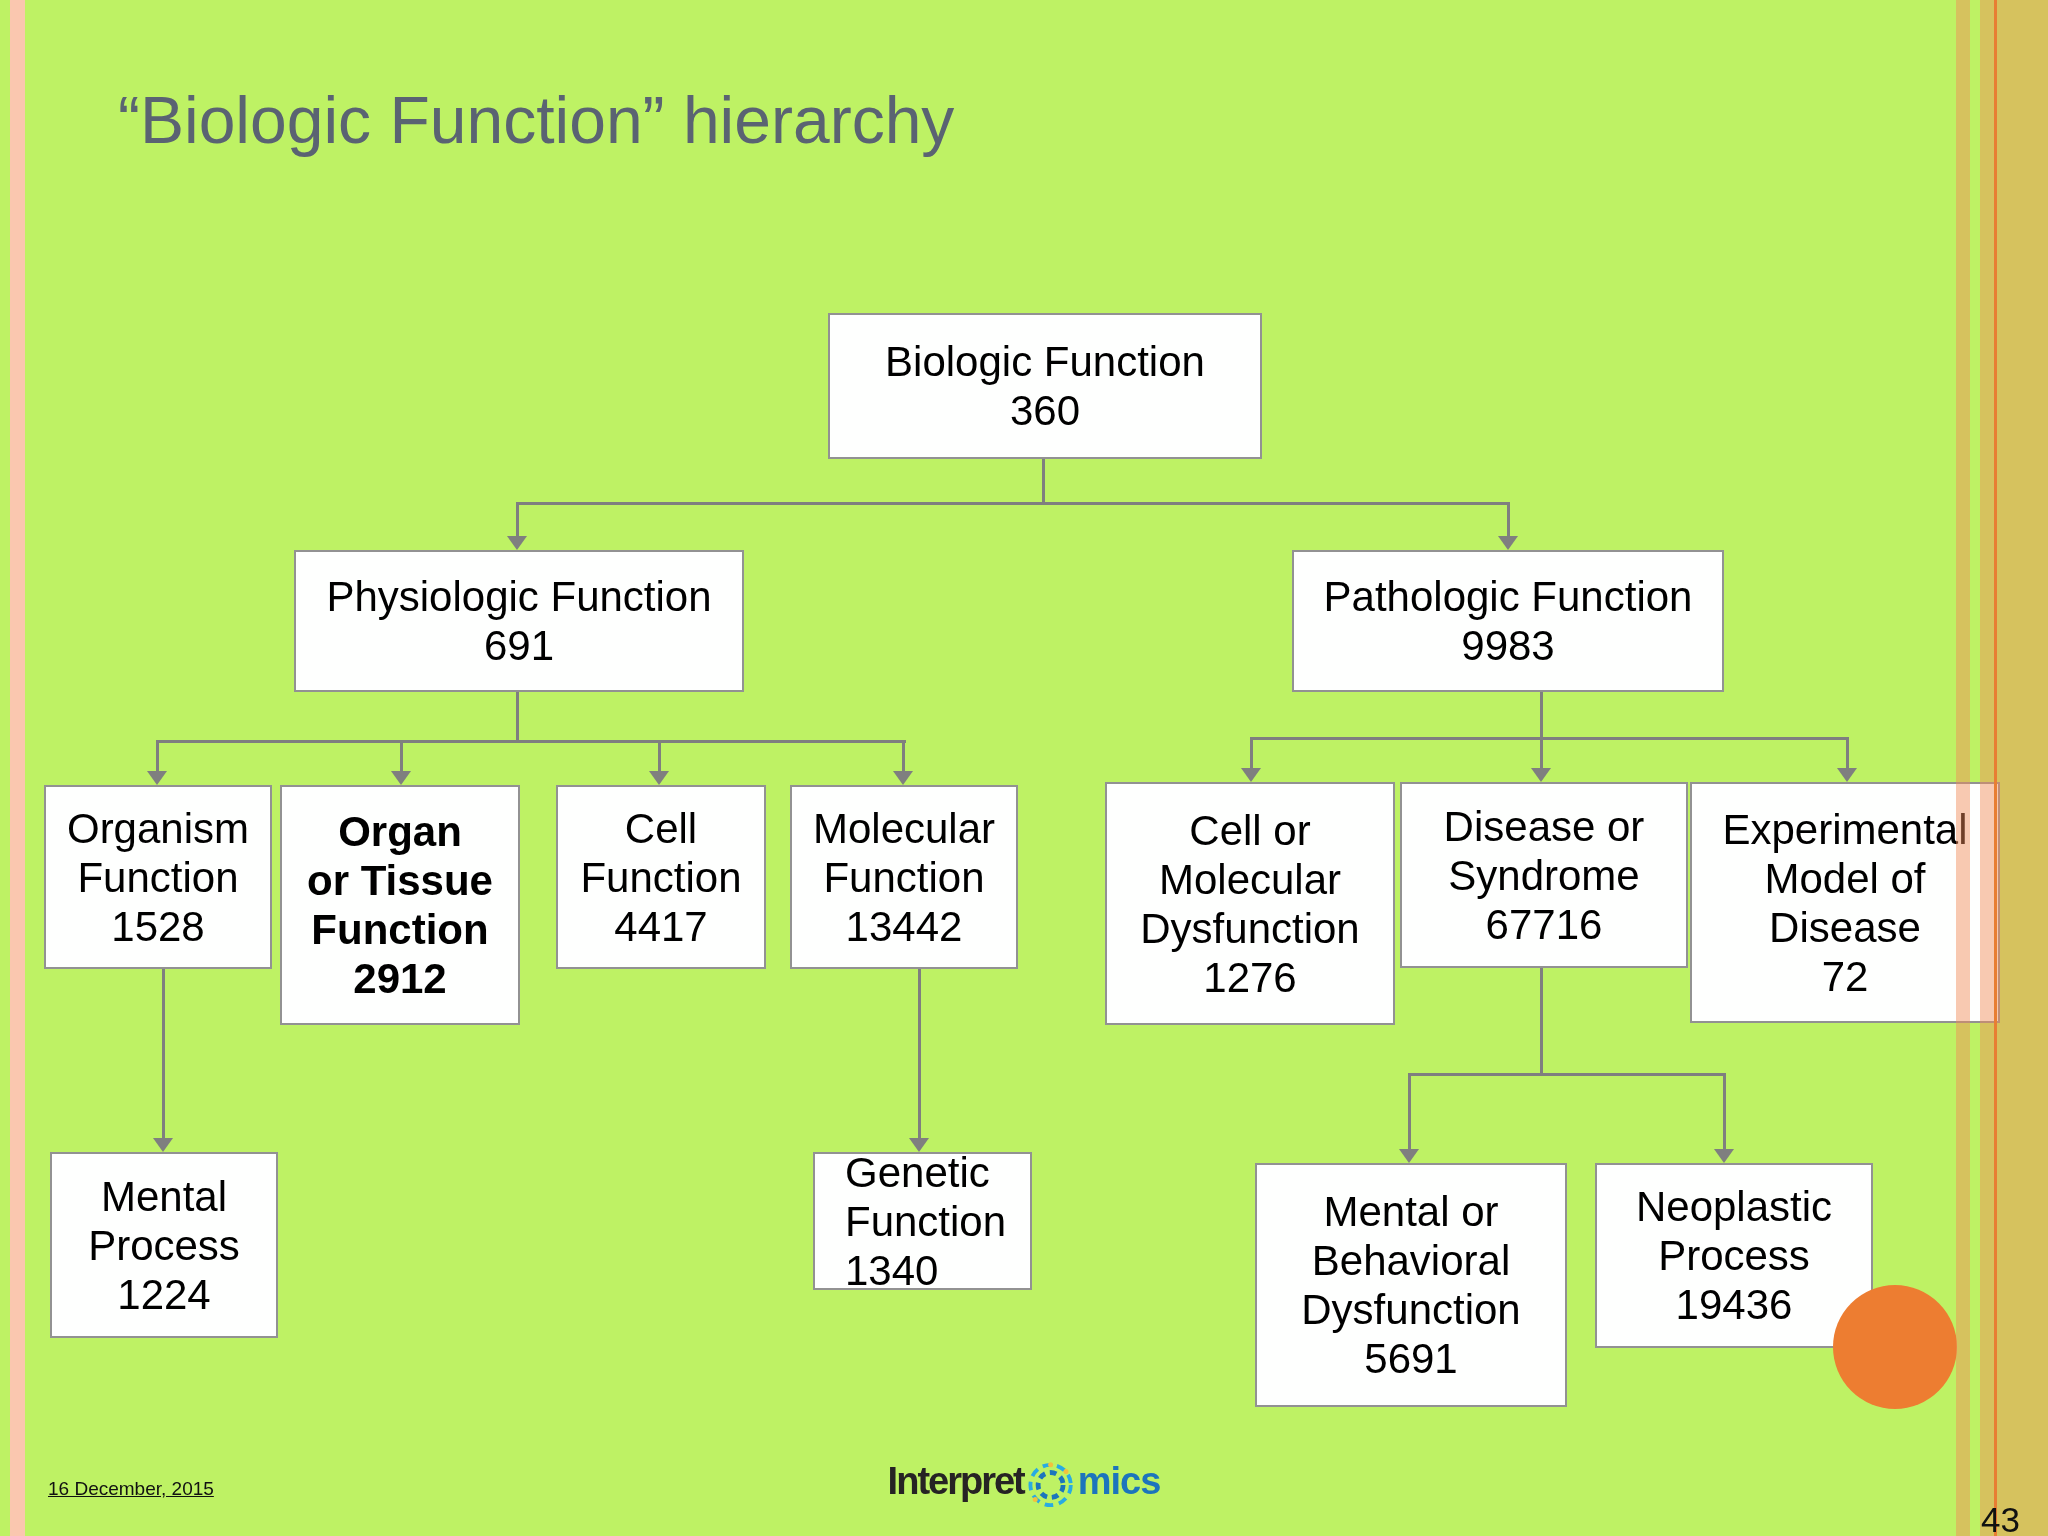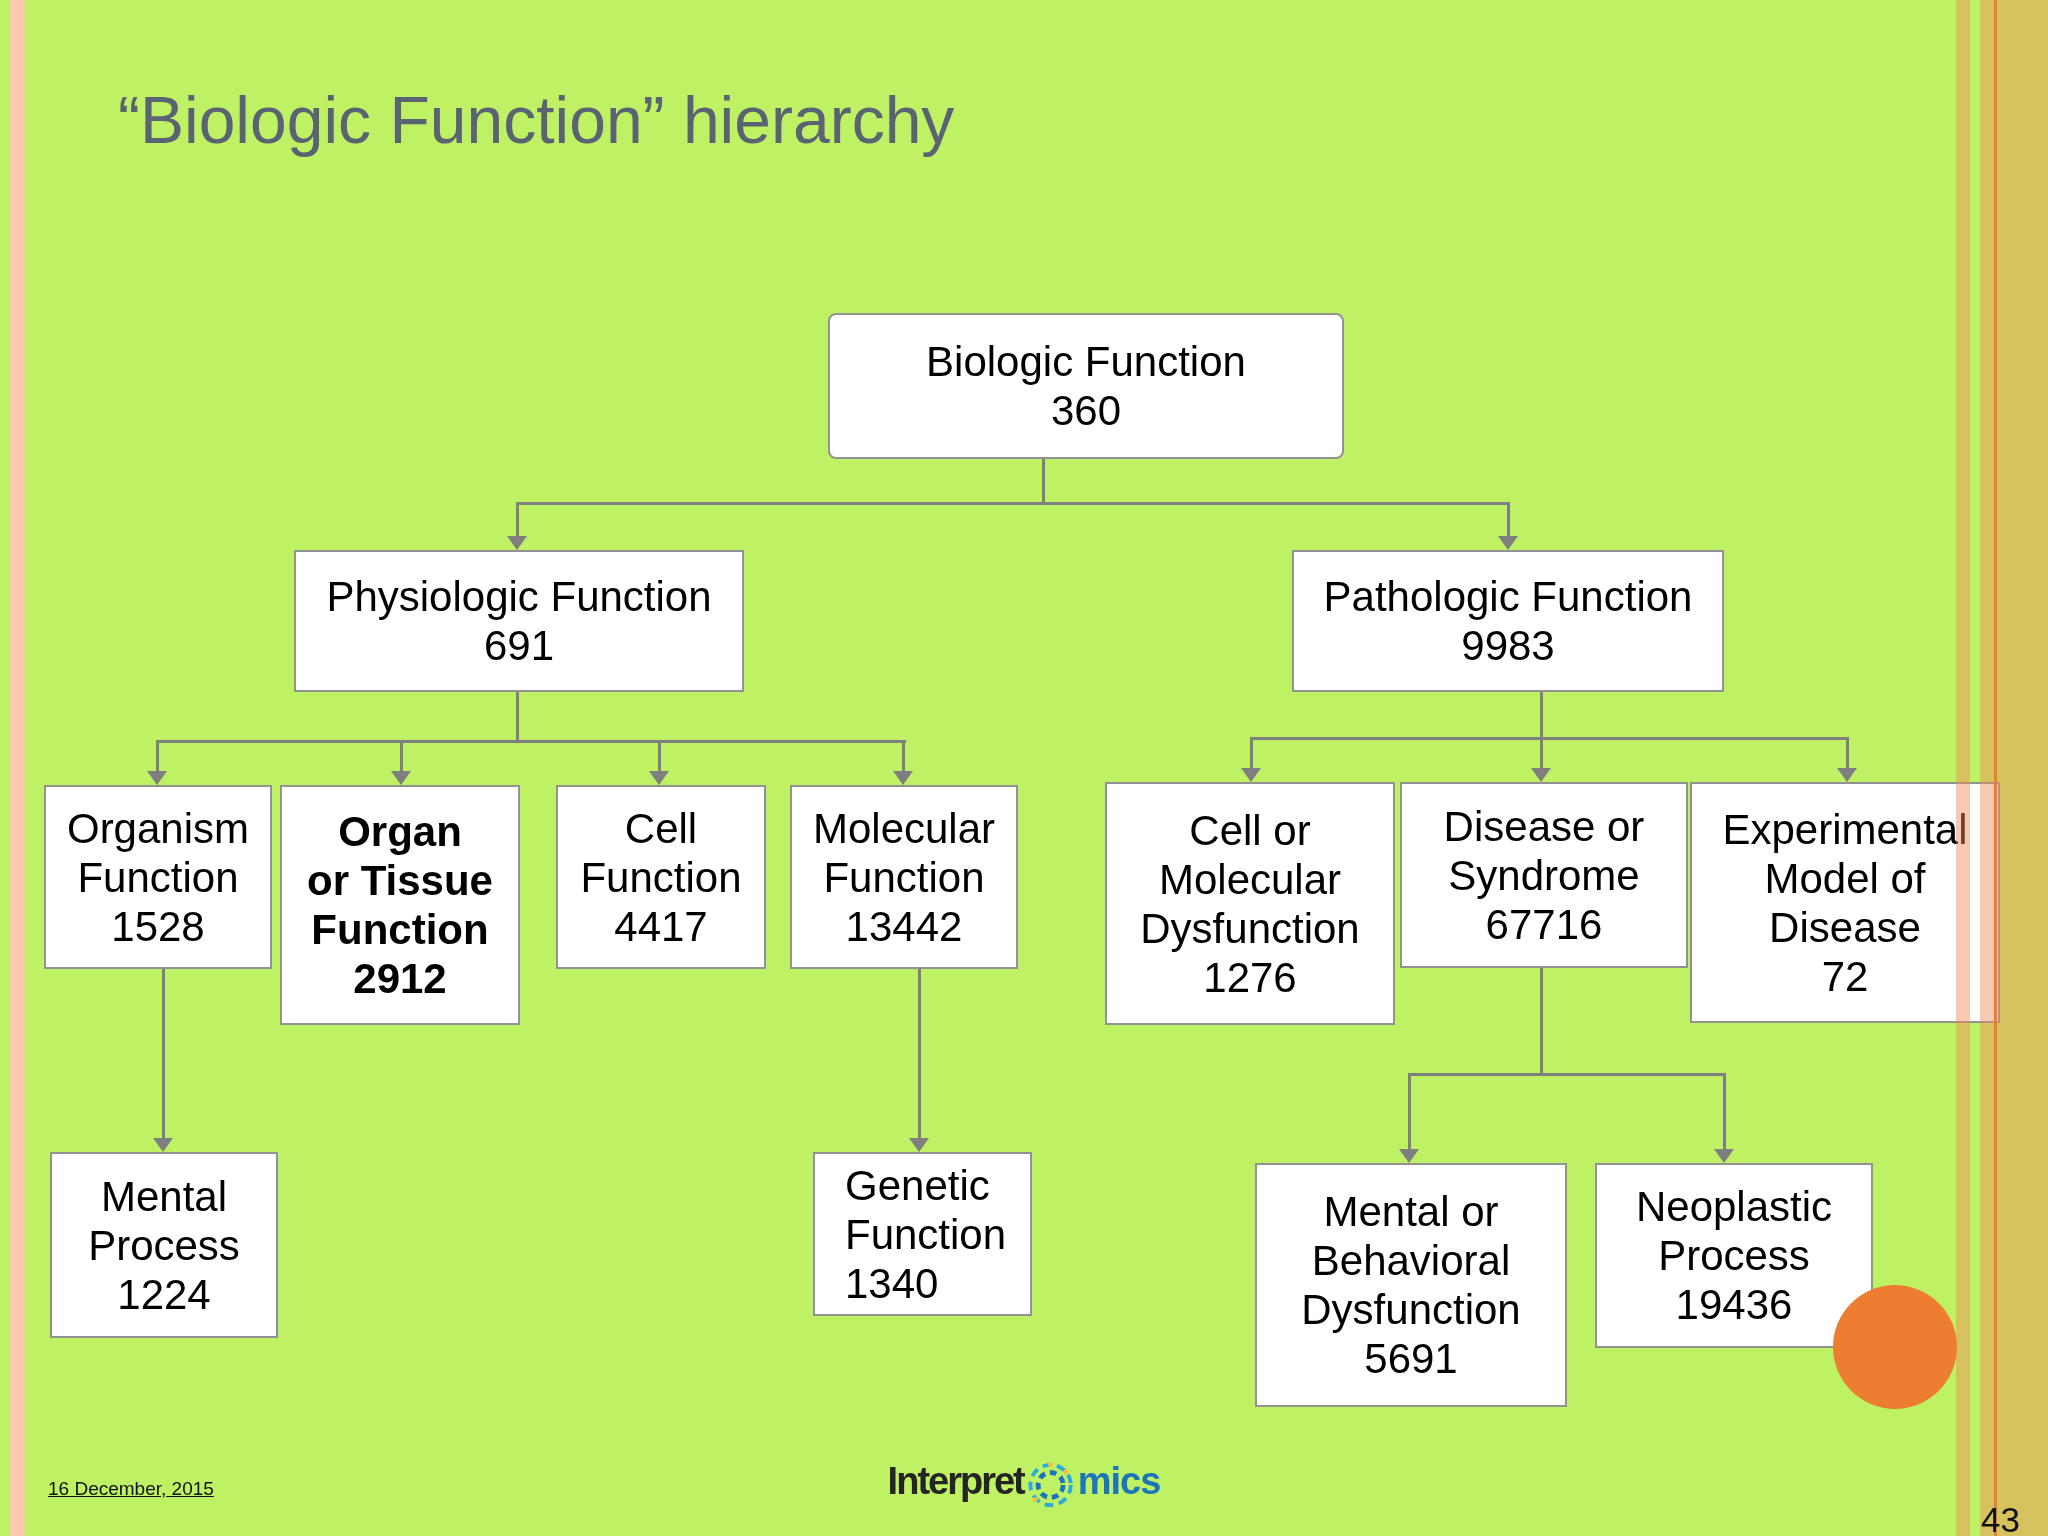--- a/index.html
+++ b/index.html
@@ -89,21 +89,21 @@
   <div class="arrow" style="left:153px;top:1138px;"></div>
   <div class="vline" style="left:918px;top:969px;height:169px;"></div>
   <div class="arrow" style="left:909px;top:1138px;"></div>
   <div class="vline" style="left:1540px;top:968px;height:108px;"></div>
   <div class="hline" style="left:1408px;top:1073px;width:317px;"></div>
   <div class="vline" style="left:1408px;top:1073px;height:76px;"></div>
   <div class="arrow" style="left:1399px;top:1149px;"></div>
   <div class="vline" style="left:1723px;top:1073px;height:76px;"></div>
   <div class="arrow" style="left:1714px;top:1149px;"></div>
 
-  <div class="node" style="left:828px;top:313px;width:516px;height:146px;border-radius:8px;">
+  <div class="node" style="left:828px;top:313px;width:434px;height:146px;">
     <div class="node-label">Biologic Function</div>
     <div class="node-count">360</div>
   </div>
 
   <div class="node" style="left:294px;top:550px;width:450px;height:142px;">
     <div class="node-label">Physiologic Function</div>
     <div class="node-count">691</div>
   </div>
 
   <div class="node" style="left:1292px;top:550px;width:432px;height:142px;">
@@ -155,21 +155,21 @@
 Disease</div>
     <div class="node-count">72</div>
   </div>
 
   <div class="node" style="left:50px;top:1152px;width:228px;height:186px;">
     <div class="node-label">Mental
 Process</div>
     <div class="node-count">1224</div>
   </div>
 
-  <div class="node align-left" style="left:813px;top:1152px;width:219px;height:164px;">
+  <div class="node align-left" style="left:813px;top:1152px;width:219px;height:138px;">
     <div class="node-label">Genetic
 Function</div>
     <div class="node-count">1340</div>
   </div>
 
   <div class="node" style="left:1255px;top:1163px;width:312px;height:244px;">
     <div class="node-label">Mental or
 Behavioral
 Dysfunction</div>
     <div class="node-count">5691</div>

